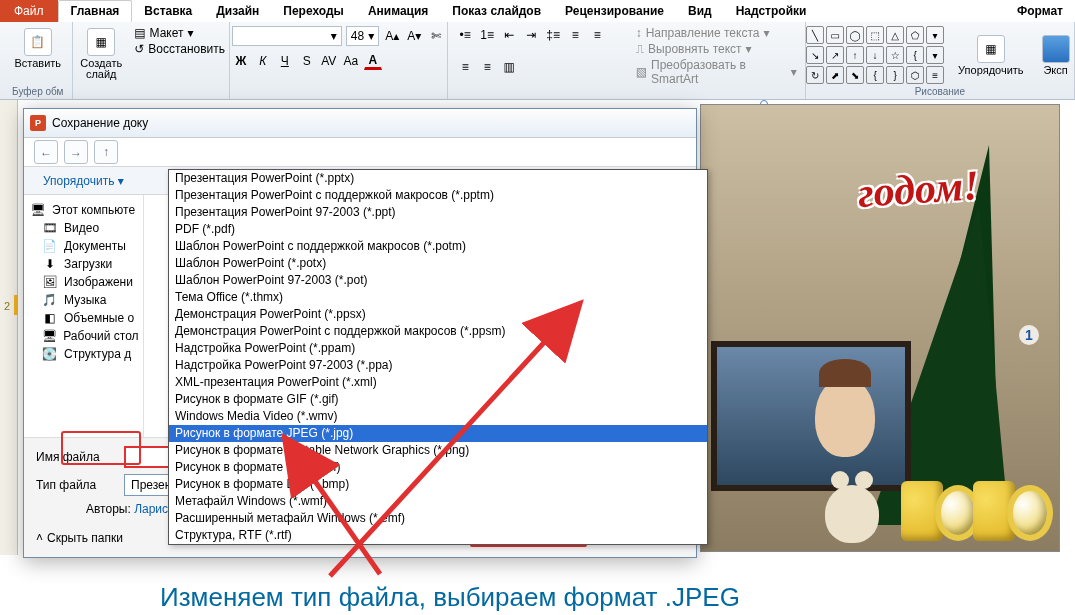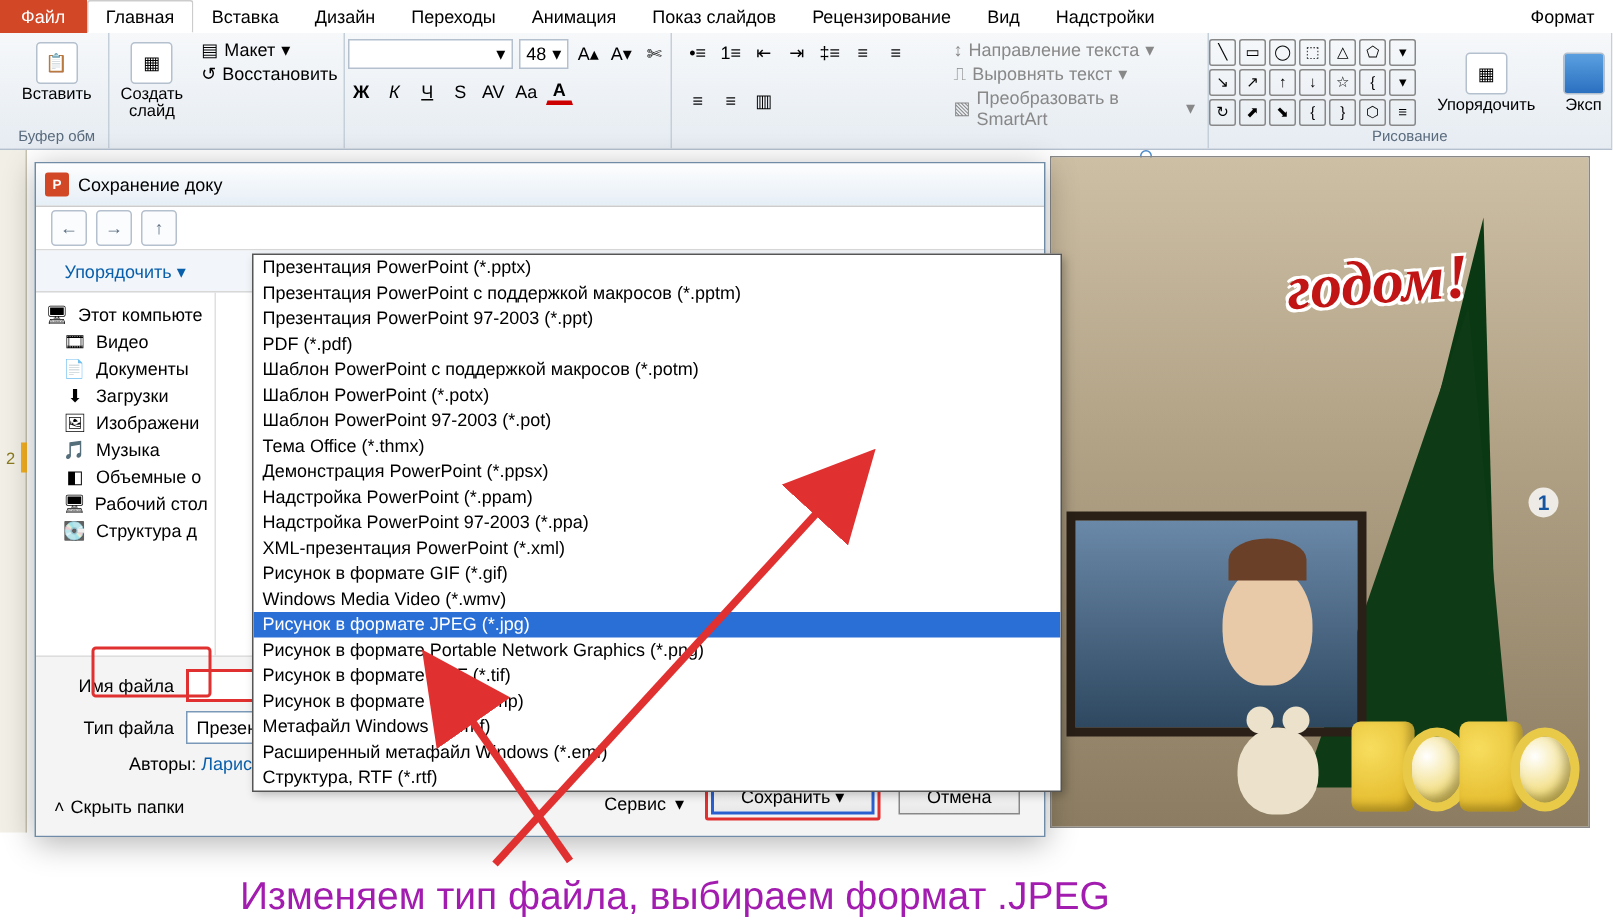--- a/index.html
+++ b/index.html
@@ -1,20 +1,20 @@
 <!DOCTYPE html>
 <html><head>
 <meta charset="utf-8">
 <style>
 * { margin: 0; padding: 0; box-sizing: border-box; font-family: "Segoe UI", Tahoma, sans-serif; font-size: 12px; }
 body { width: 1075px; height: 615px; overflow: hidden; background: #fff; position: relative; }
 
 
 .tabbar { display: flex; align-items: stretch; height: 22px; background: #fff; }
-.tab { padding: 3px 12px; cursor: pointer; border-top: 1px solid transparent; }
+.tab { padding: 3px 12px; cursor: pointer; border-top: 1px solid transparent; font-weight: bold; }
 .tab.file { background: #d24726; color: #fff; font-weight: normal; padding: 3px 14px; }
 .tab.active { border: 1px solid #ccc; border-bottom: 1px solid #fff; border-radius: 2px 2px 0 0; }
 
 
 .ribbon { height: 78px; background: linear-gradient(#f6f8fa,#e6ecf2); border-bottom: 1px solid #b4c0ce; display: flex; align-items: stretch; padding-left: 4px; }
 .rgroup { border-right: 1px solid #c5cfd9; padding: 4px 8px 0 8px; display: flex; flex-direction: column; align-items: center; justify-content: space-between; position: relative; }
 .rgroup .glabel { font-size: 10px; color: #5a6b7e; text-align: center; padding-bottom: 2px; }
 .bigbtn { display: flex; flex-direction: column; align-items: center; gap: 2px; cursor: pointer; padding: 2px 4px; }
 .bigbtn .ic { width: 28px; height: 28px; border: 1px solid #b4c0ce; border-radius: 3px; display: flex; align-items: center; justify-content: center; background: #fff; }
 .bigbtn small { font-size: 11px; line-height: 11px; text-align: center; }
@@ -41,21 +41,21 @@
 .dlg-toolbar { height:28px;background:#f2f6fa;border-bottom:1px solid #d8d8d8;display:flex;align-items:center;padding:0 10px;gap:4px; }
 .orgbtn { color:#0a5fab;cursor:pointer;padding:3px 8px;border:1px solid transparent; }
 .dlg-body { display:flex; height:calc(100% - 28px - 30px - 28px - 120px); }
 .treeview { width:120px;border-right:1px solid #e0e0e0;padding:6px 0;overflow:hidden; }
 .treeview .ti { display:flex;align-items:center;gap:6px;padding:2px 6px 2px 18px;cursor:pointer;white-space:nowrap; }
 .treeview .ti .tic { width:16px;height:14px;display:flex;align-items:center;justify-content:center;font-size:12px; }
 .treeview .ti.root { padding-left:6px;font-weight:normal; }
 
 .dlg-footer { position:absolute;bottom:0;left:0;right:0;height:120px;background:#f4f4f4;border-top:1px solid #ddd;padding:8px 12px; }
 .frow { display:flex;align-items:center;gap:8px;margin-bottom:6px; }
-.frow label { width:80px;text-align:right; }
+.frow label { width:80px;text-align:left; }
 .frow .combo { flex:1;height:22px;background:#fff;border:1px solid #7a99b8;padding:0 6px;display:flex;align-items:center;justify-content:space-between;cursor:pointer; }
 .frow .combo.fname { border:2px solid #e03030; }
 .meta-row { display:flex;gap:40px;margin-top:6px;padding-left:50px; }
 .meta-row span.link { color:#0a5fab;cursor:text; }
 .btnrow { position:absolute;right:16px;bottom:10px;display:flex;gap:12px;align-items:center; }
 .btn { height:24px;padding:0 18px;border:1px solid #888;background:linear-gradient(#fdfdfd,#e8e8e8);cursor:pointer;display:flex;align-items:center; }
 .btn.primary { border:2px solid #2a5fd0; }
 .hidefolders { position:absolute;left:12px;bottom:12px;cursor:pointer;display:flex;align-items:center;gap:4px; }
 .servis { position:absolute; right:240px; bottom:14px; display:flex; align-items:center; gap:6px; cursor:pointer; }
 
@@ -80,21 +80,21 @@
 .photo .cheese span.zero { border-radius:50%;width:46px;height:56px;background:radial-gradient(circle at 30% 30%,#fff,#f3e08a 60%,#d6b836);border:6px solid #e8c948;box-sizing:border-box; }
 .photo .mouse { position:absolute;bottom:8px;right:180px;width:54px;height:58px;background:#ece2cc;border-radius:50% 50% 45% 45%; }
 .photo .mouse::before { content:"";position:absolute;top:-14px;left:6px;width:18px;height:18px;background:#ece2cc;border-radius:50%; }
 .photo .mouse::after { content:"";position:absolute;top:-14px;right:6px;width:18px;height:18px;background:#ece2cc;border-radius:50%; }
 .photo .logo1 { position:absolute;top:220px;right:20px;width:20px;height:20px;border-radius:50%;background:#ffffffcc;display:flex;align-items:center;justify-content:center;font-size:14px;color:#1554a0;font-weight:bold; }
 .selhandles { position:absolute;top:0;left:60px;width:8px;height:8px;background:#fff;border:1px solid #4a88c8;border-radius:50%; }
 
 
 .arrow { position:absolute;z-index:900; }
 .arrow svg { overflow:visible; }
-.caption { position:absolute;bottom:2px;left:160px;font-size:26px;color:#a21caf;z-index:900;font-family:Arial,sans-serif; }
+.caption { position:absolute;bottom:2px;left:160px;font-size:26px;color:#0369a1;z-index:900;font-family:Arial,sans-serif; }
 
 .redbox1 { position:absolute;top:431px;left:61px;width:80px;height:34px;border:2px solid #e03030;border-radius:3px;z-index:800; }
 .tabhighlight { border:1px solid #b4c0ce;border-bottom:none;border-radius:3px 3px 0 0;box-shadow:inset 0 1px 0 #fff; }
 
 </style>
 </head>
 <body>
 
 <div class="tabbar">
   <div class="tab file">Файл</div>
@@ -345,20 +345,21 @@
   <div class="droplist" id="ftypes">
       <div class="opt">Презентация PowerPoint (*.pptx)</div>
       <div class="opt">Презентация PowerPoint с поддержкой макросов (*.pptm)</div>
       <div class="opt">Презентация PowerPoint 97-2003 (*.ppt)</div>
       <div class="opt">PDF (*.pdf)</div>
       <div class="opt">Шаблон PowerPoint с поддержкой макросов (*.potm)</div>
       <div class="opt">Шаблон PowerPoint (*.potx)</div>
       <div class="opt">Шаблон PowerPoint 97-2003 (*.pot)</div>
       <div class="opt">Тема Office (*.thmx)</div>
       <div class="opt">Демонстрация PowerPoint (*.ppsx)</div>
+      <div class="opt">Демонстрация PowerPoint с поддержкой макросов (*.ppsm)</div>
       <div class="opt">Надстройка PowerPoint (*.ppam)</div>
       <div class="opt">Надстройка PowerPoint 97-2003 (*.ppa)</div>
       <div class="opt">XML-презентация PowerPoint (*.xml)</div>
       <div class="opt">Рисунок в формате GIF (*.gif)</div>
       <div class="opt">Windows Media Video (*.wmv)</div>
       <div class="opt sel">Рисунок в формате JPEG (*.jpg)</div>
       <div class="opt">Рисунок в формате Portable Network Graphics (*.png)</div>
       <div class="opt">Рисунок в формате TIFF (*.tif)</div>
       <div class="opt">Рисунок в формате DIB (*.bmp)</div>
       <div class="opt">Метафайл Windows (*.wmf)</div>

